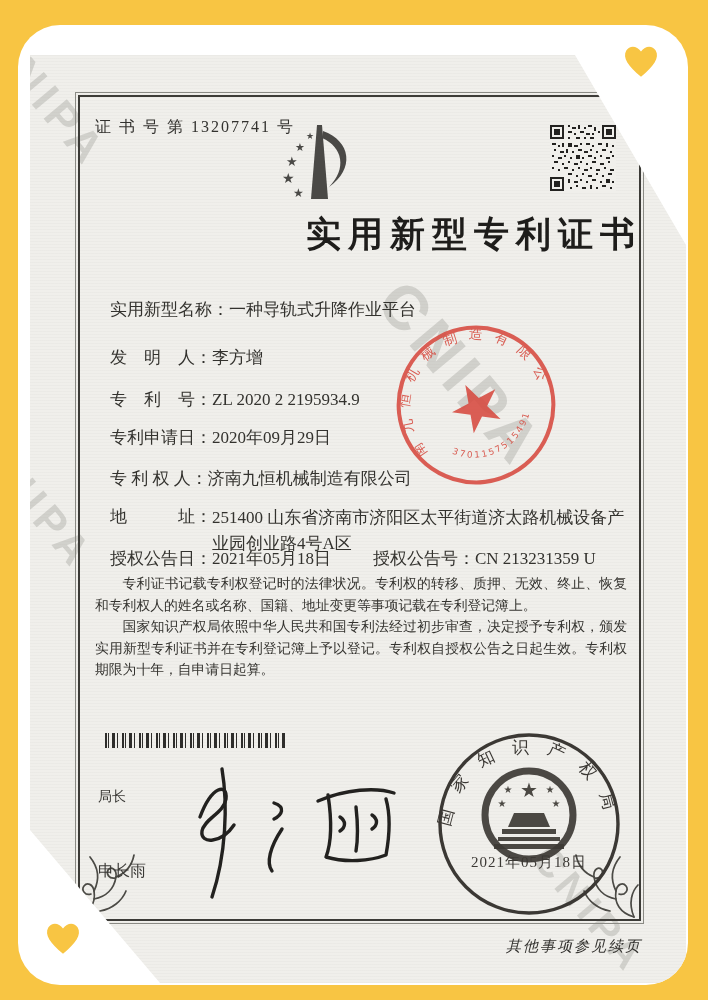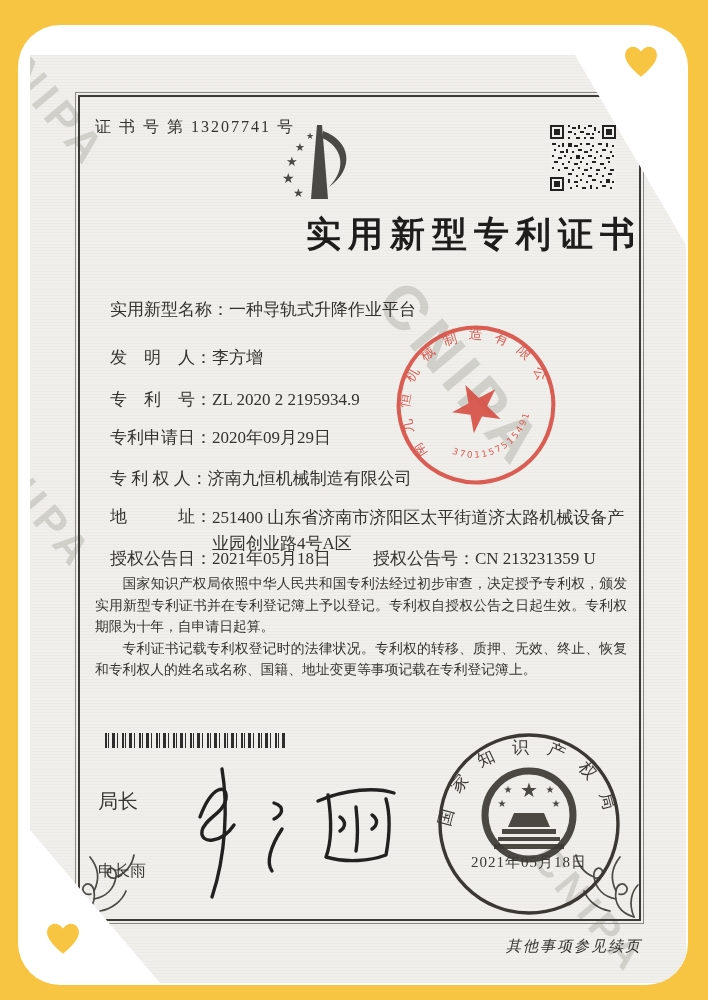--- a/index.html
+++ b/index.html
@@ -52,21 +52,21 @@
   .body-text{
     position:absolute;left:65px;top:518px;width:532px;
     font-size:13.8px;line-height:21.5px;text-align:justify;color:#34332f;
   }
   .body-text p{margin:0;text-indent:2em;}
   .barcode{
     position:absolute;left:75px;top:678px;width:180px;height:15px;
     background:
       repeating-linear-gradient(90deg,#2e2d2b 0 2px,transparent 2px 3px,#2e2d2b 3px 4px,transparent 4px 7px,#2e2d2b 7px 10px,transparent 10px 12px,#2e2d2b 12px 13px,transparent 13px 17px);
   }
-  .dir-title{position:absolute;left:68px;top:733px;font-size:20px;font-family:"Liberation Sans","DejaVu Sans",sans-serif;color:#3a3936;}
+  .dir-title{position:absolute;left:68px;top:733px;font-size:14px;font-family:"Liberation Sans","DejaVu Sans",sans-serif;color:#3a3936;}
   .dir-name{position:absolute;left:68px;top:766px;font-size:16px;font-family:"Liberation Sans","DejaVu Sans",sans-serif;color:#3a3936;margin-top:40px;}
   .sig{position:absolute;left:140px;top:700px;width:250px;height:155px;}
   .office-seal{
     position:absolute;left:406px;top:676px;width:186px;height:186px;z-index:6;
     mix-blend-mode:multiply;
   }
   .office-seal .seal-date{
     position:absolute;left:0;top:122px;width:186px;text-align:center;
     font-size:15px;letter-spacing:1px;color:#3b3834;
   }
@@ -155,22 +155,22 @@
       <div class="row r-pat"><span class="lab">专　利　号：</span><span class="val">ZL 2020 2 2195934.9</span></div>
       <div class="row r-fil"><span class="lab">专利申请日：</span><span class="val">2020年09月29日</span></div>
       <div class="row r-own"><span class="lab">专 利 权 人：</span><span class="val">济南九恒机械制造有限公司</span></div>
       <div class="row r-addr"><span class="lab">地　　　址：</span><span class="val">251400 山东省济南市济阳区太平街道济太路机械设备产业园创业路4号A区</span></div>
       <div class="row r-grant">
         <span class="lab">授权公告日：</span><span class="val">2021年05月18日</span>
         <span class="grant-no"><span class="lab">授权公告号：</span><span class="val">CN 213231359 U</span></span>
       </div>
 
       <div class="body-text">
+        <p>专利证书记载专利权登记时的法律状况。专利权的转移、质押、无效、终止、恢复和专利权人的姓名或名称、国籍、地址变更等事项记载在专利登记簿上。</p>
         <p>国家知识产权局依照中华人民共和国专利法经过初步审查，决定授予专利权，颁发实用新型专利证书并在专利登记簿上予以登记。专利权自授权公告之日起生效。专利权期限为十年，自申请日起算。</p>
-        <p>专利证书记载专利权登记时的法律状况。专利权的转移、质押、无效、终止、恢复和专利权人的姓名或名称、国籍、地址变更等事项记载在专利登记簿上。</p>
       </div>
 
       <div class="barcode"></div>
 
       <div class="dir-title">局长</div>
       <div class="dir-name">申长雨</div>
 
       <svg class="sig" viewBox="0 0 250 155">
         <g fill="none" stroke="#22211f" stroke-width="3.4" stroke-linecap="round" stroke-linejoin="round">
           <path d="M30 62 C42 30 58 28 56 44 C54 58 34 64 32 76 C30 90 52 88 64 70"></path>

